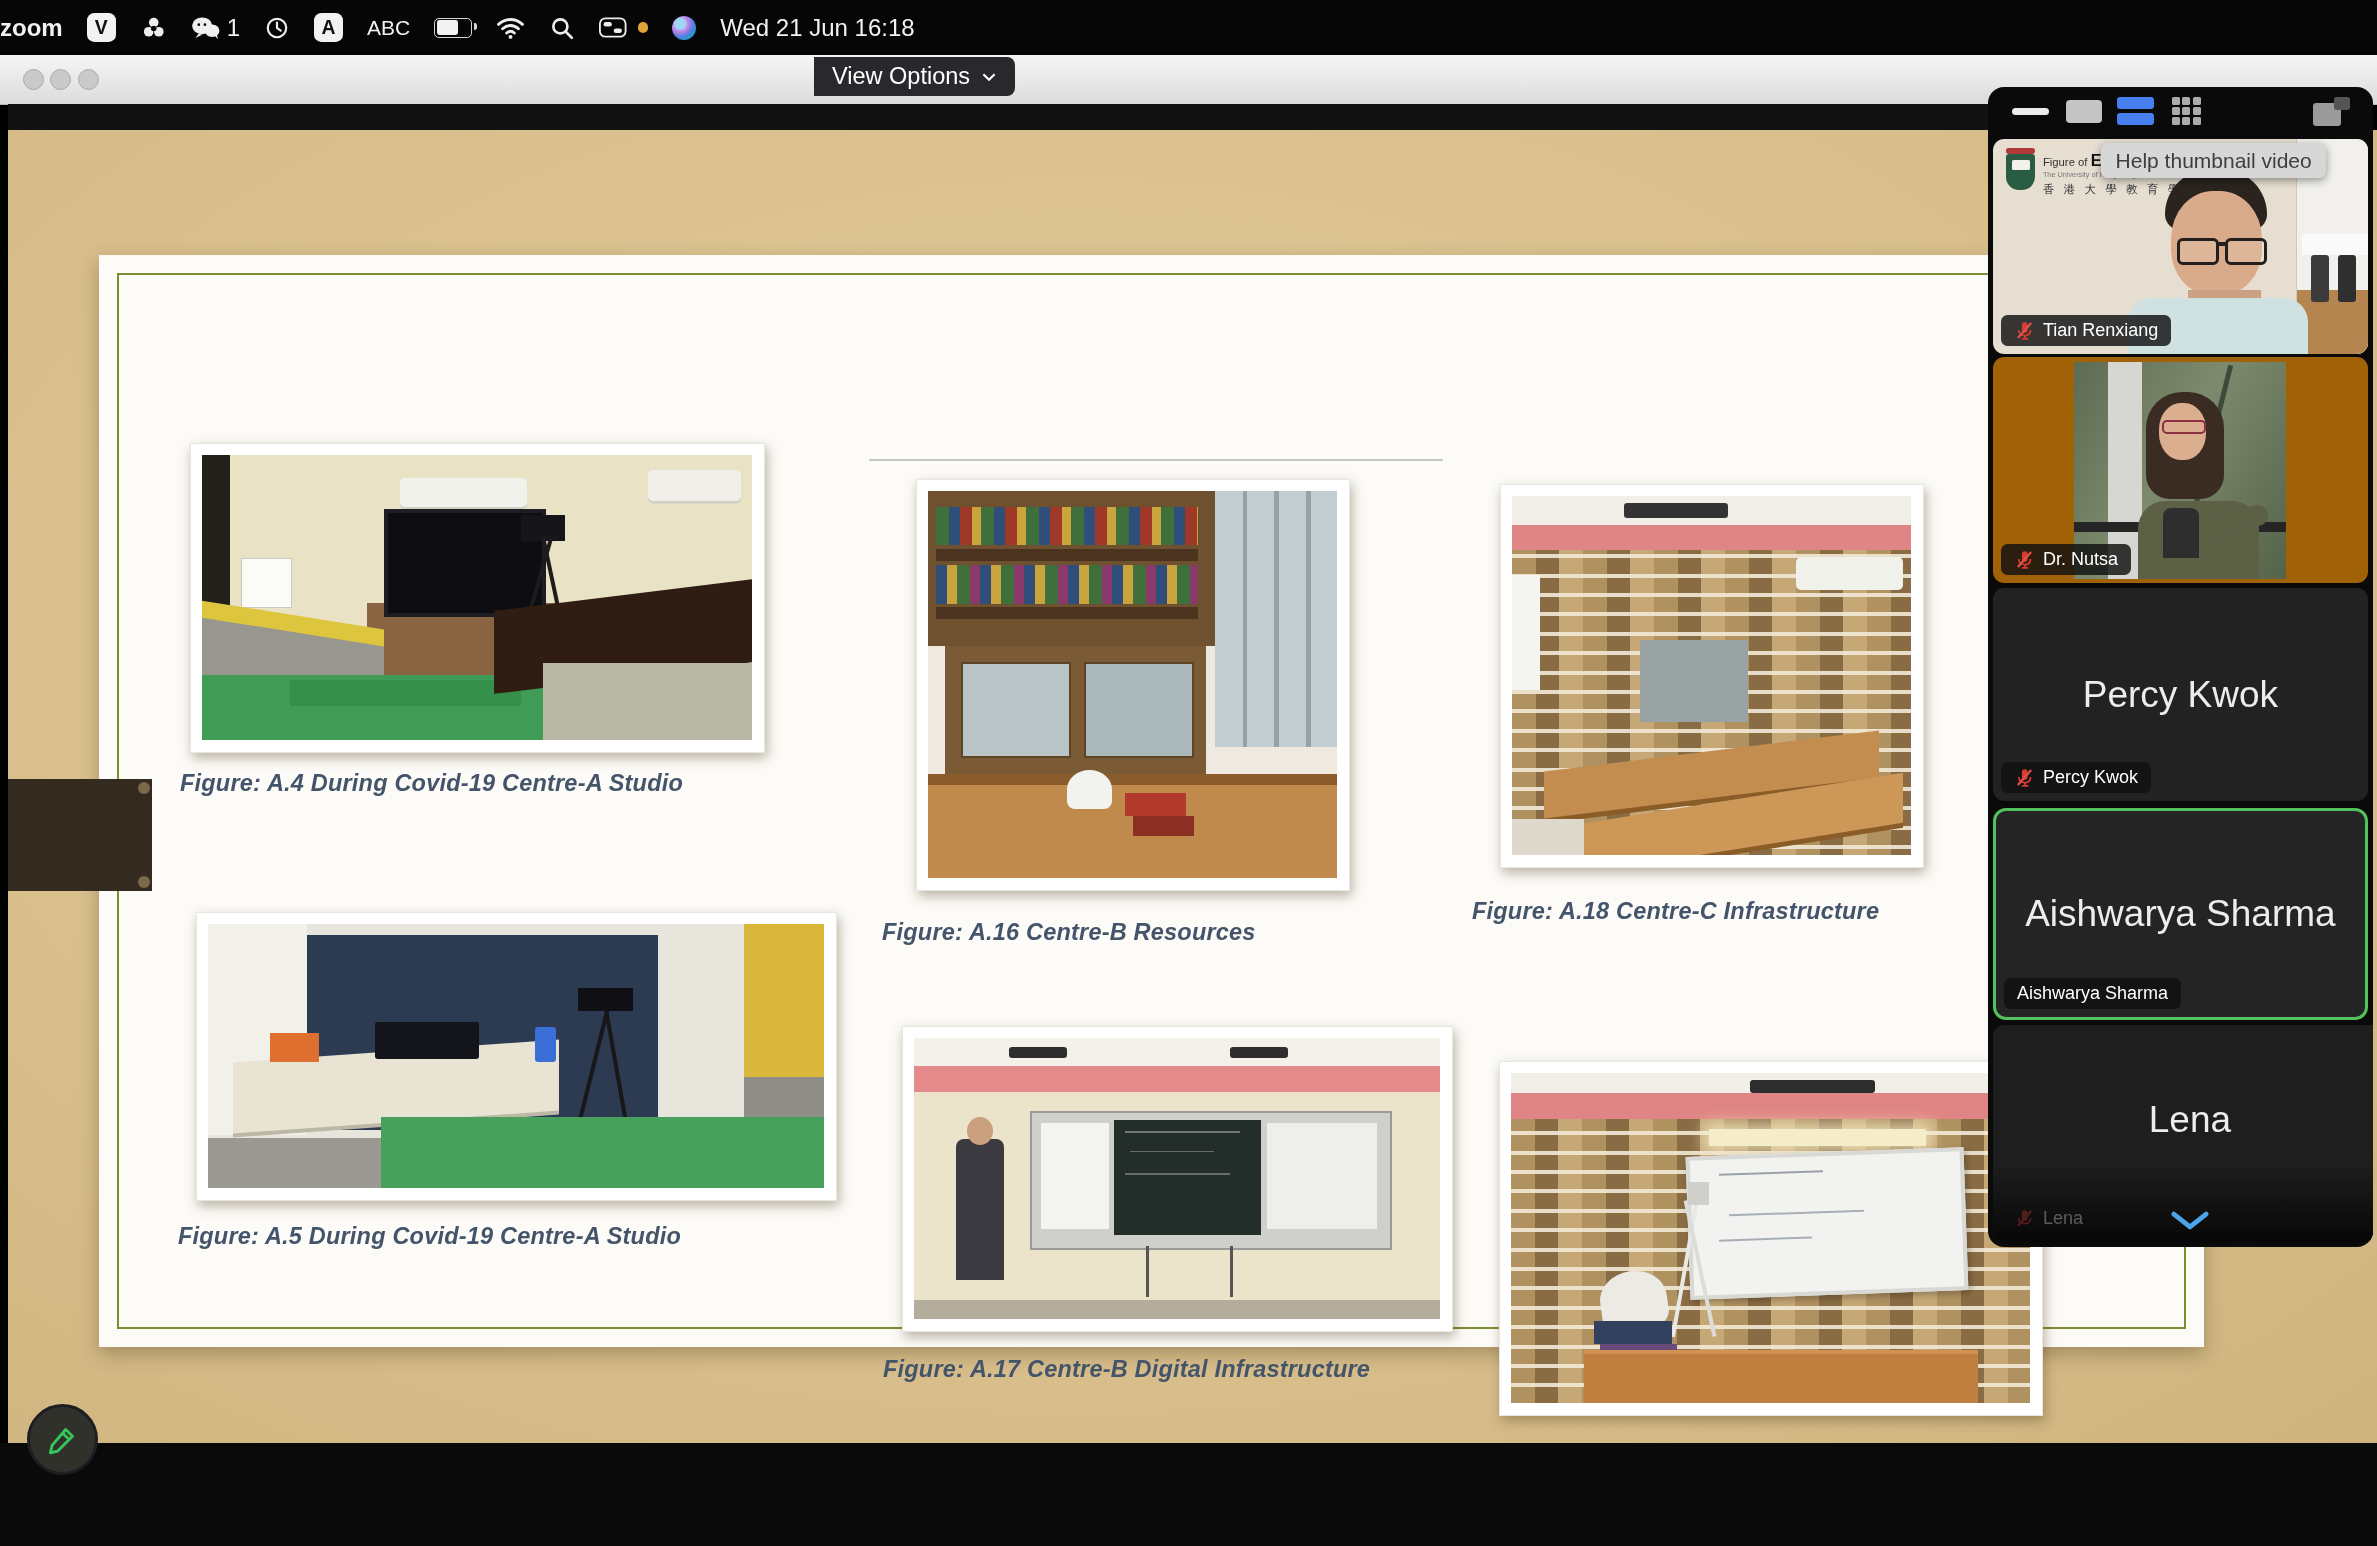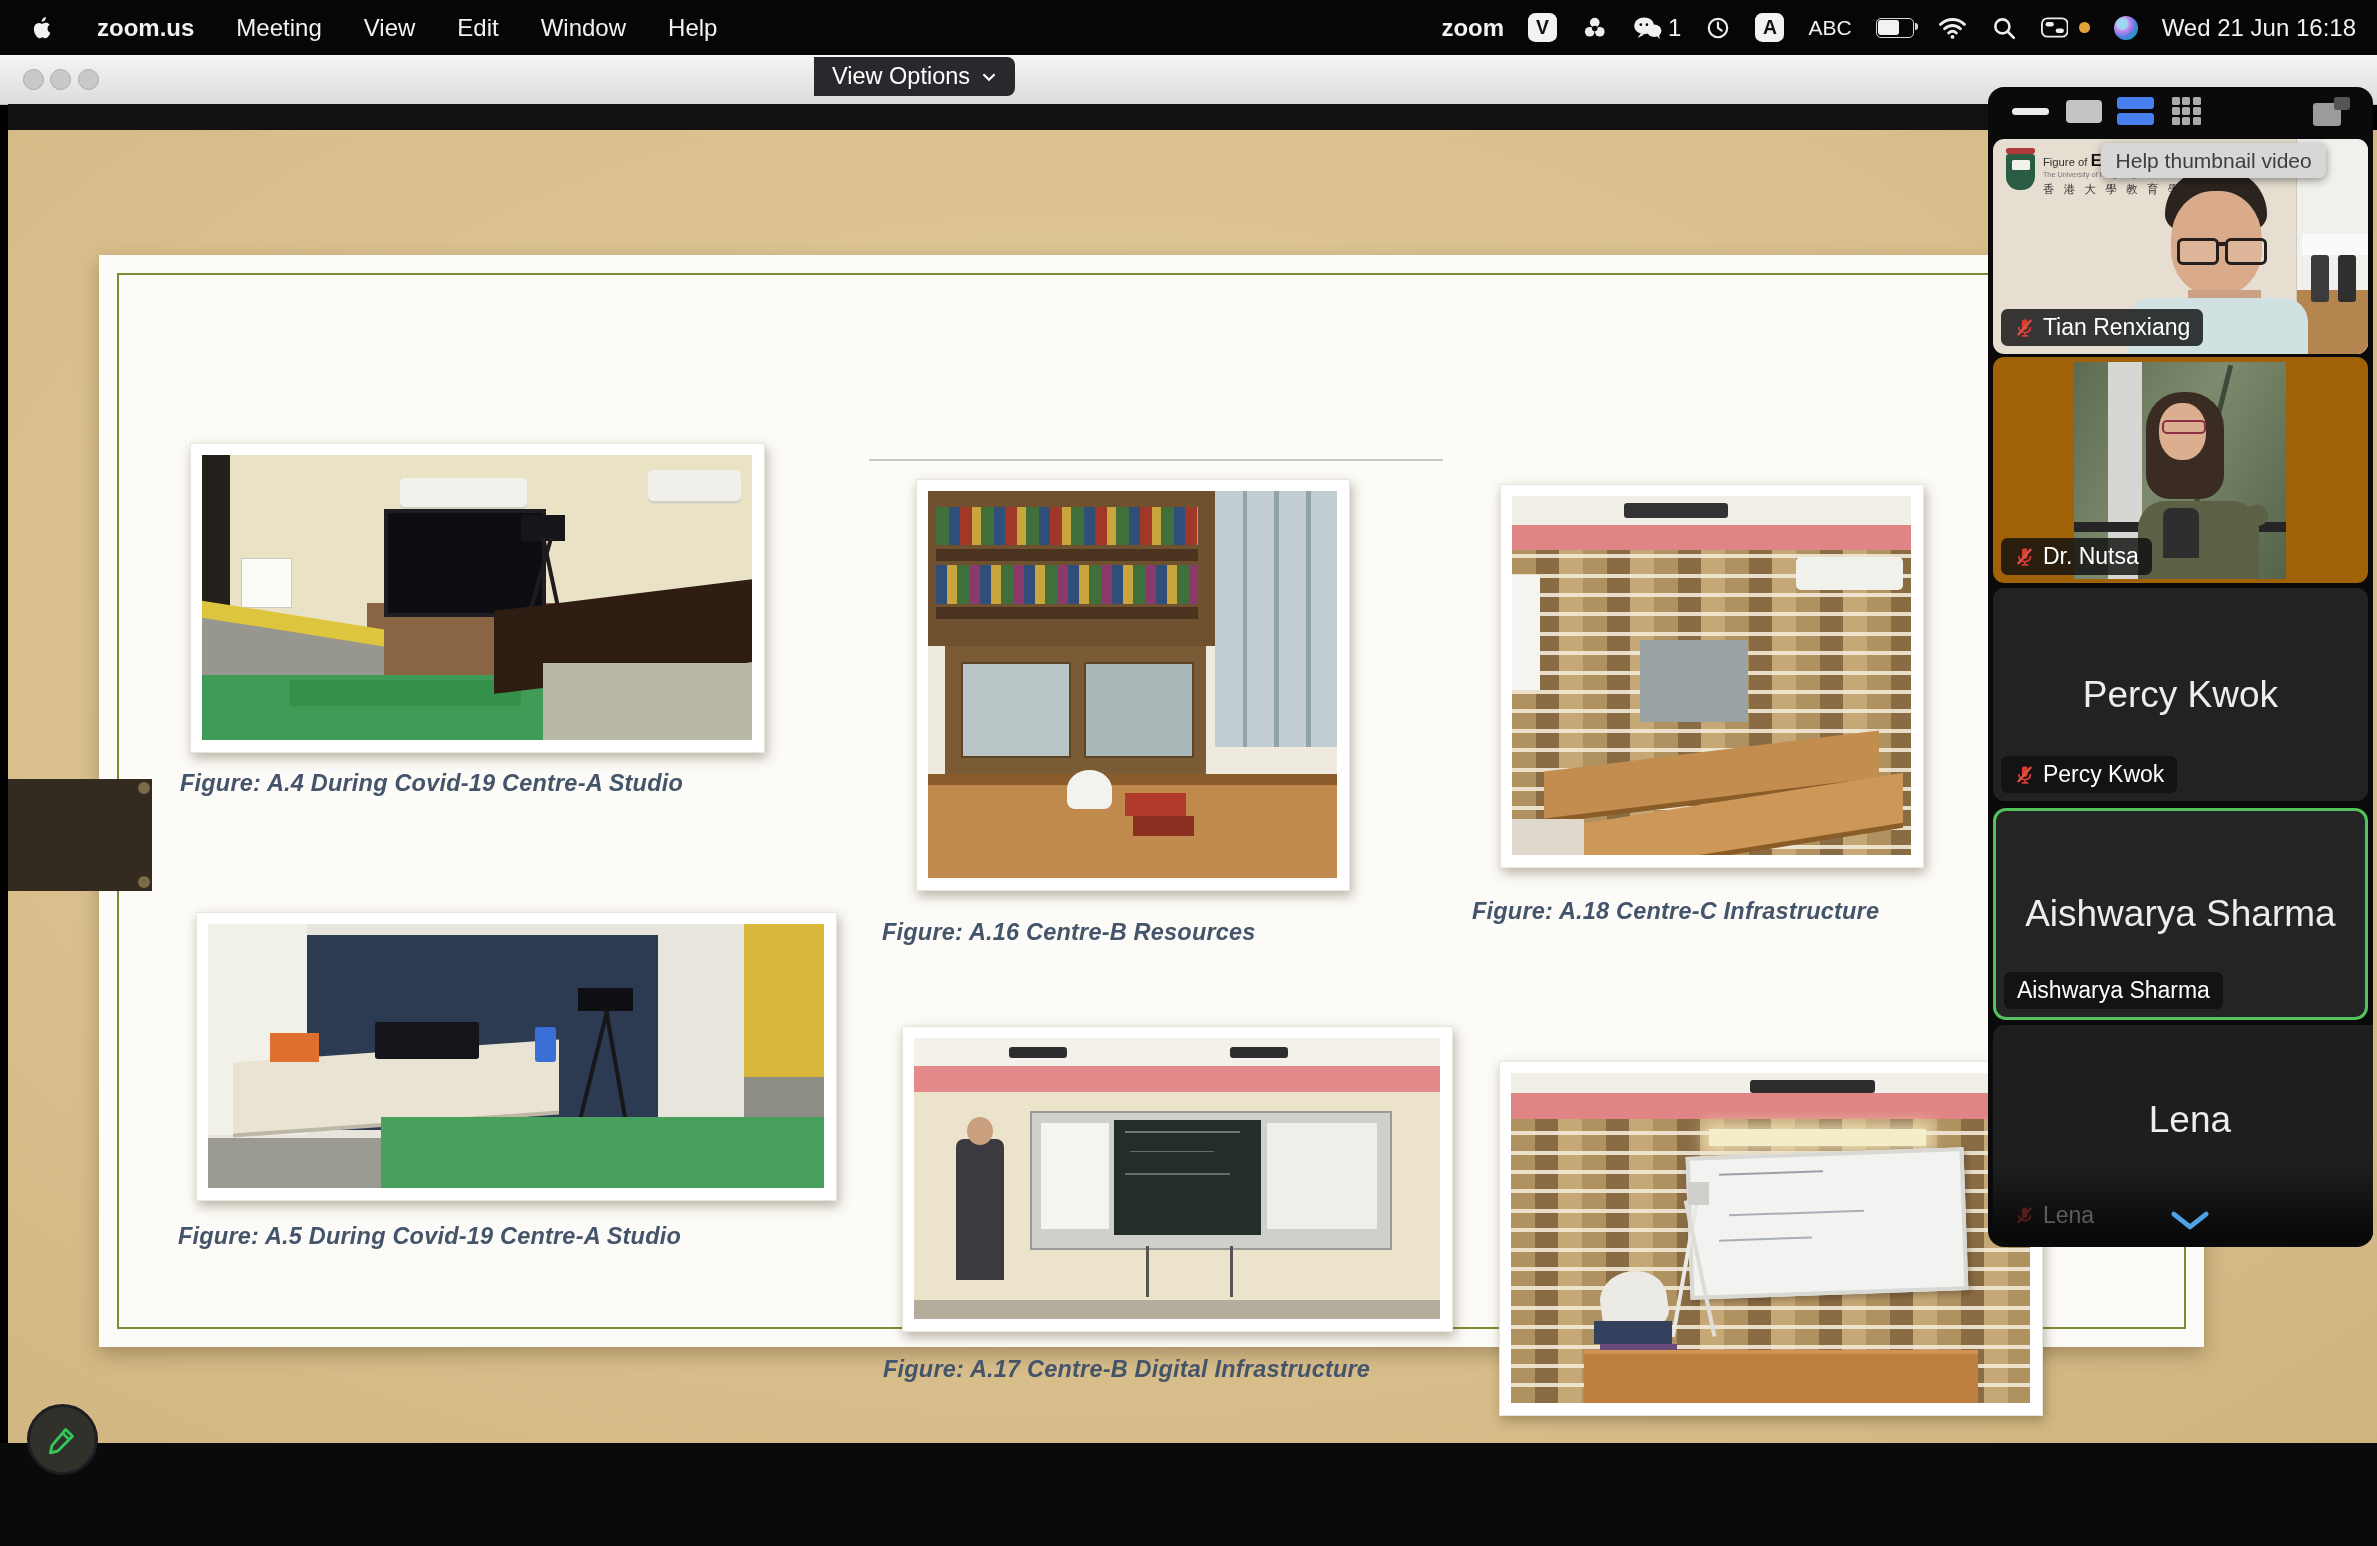--- a/index.html
+++ b/index.html
@@ -63,46 +63,32 @@
   .bottom-black{position:absolute;left:0;top:1443px;width:2377px;height:103px;background:#0a0a0a;}
 
   
   .panel{position:absolute;left:1988px;top:87px;width:385px;height:1160px;background:#0a0a0a;
          border-radius:16px;z-index:80;overflow:hidden;}
   .ctl{position:absolute;}
   .tile{position:absolute;left:4.9px;width:375px;border-radius:11.3px;overflow:hidden;background:#232323;}
   .tile-name-center{position:absolute;left:0;right:0;top:50%;transform:translateY(-50%);
                     text-align:center;color:#ededed;font-size:37px;}
   .nametag{position:absolute;left:8px;bottom:8px;background:rgba(16,16,16,.82);border-radius:6.5px;
-           display:flex;align-items:center;gap:8px;padding:4.9px 13px;color:#fff;font-size:23px;}
+           display:flex;align-items:center;gap:8px;padding:4.9px 13px;color:#fff;font-size:18px;}
   .tooltip{position:absolute;left:113px;top:56px;background:#d7d7d7;border-radius:6.5px;padding:5.7px 14.6px;
            color:#3e3e3e;font-size:21px;box-shadow:0 2.4px 8px rgba(0,0,0,.4);z-index:95;white-space:nowrap;}
   .grid9{display:grid;grid-template-columns:repeat(3,8px);grid-template-rows:repeat(3,8px);gap:2.4px;}
   .grid9 span{background:#ababab;border-radius:1.6px;}
 </style>
 </head>
 <body>
 
 <div id="stage">
 
   <div class="menubar">
-    <div class="mb-left">
-      <span style="display:flex;">
-        <svg width="24" height="27.5" viewBox="0 0 24 28" fill="#f2f2f2">
-          <path d="M16.6 14.9c0-2.6 2.1-3.8 2.2-3.9-1.2-1.8-3.1-2-3.7-2-1.6-.2-3.1 1-3.9 1s-2-1-3.4-.9c-1.7 0-3.3 1-4.2 2.6-1.8 3.1-.5 7.8 1.3 10.3.8 1.3 1.9 2.7 3.2 2.6 1.3 0 1.8-.8 3.4-.8s2 .8 3.4.8 2.3-1.3 3.1-2.6c1-1.5 1.4-2.9 1.4-3-.1 0-2.7-1-2.8-4.1z"></path>
-          <path d="M13.9 6.4c.7-.9 1.2-2.1 1-3.4-1 .1-2.3.7-3 1.6-.7.8-1.3 2-1.1 3.2 1.2.1 2.4-.6 3.1-1.4z"></path>
-        </svg>
-      </span>
-      <span class="mb-app">zoom.us</span>
-      <span class="mb-item">Meeting</span>
-      <span class="mb-item">View</span>
-      <span class="mb-item">Edit</span>
-      <span class="mb-item">Window</span>
-      <span class="mb-item">Help</span>
-    </div>
     <div class="mb-right">
       <span style="font-weight:700;">zoom</span>
       <span class="badge">V</span>
       <span style="display:flex;">
         <svg width="27.5" height="27.5" viewBox="0 0 24 24" fill="#ededed">
           <circle cx="12" cy="7.5" r="4.2"></circle>
             <circle cx="7.6" cy="15.5" r="4.2"></circle>
             <circle cx="16.4" cy="15.5" r="4.2"></circle>
           <circle cx="12" cy="12.6" r="2.4" fill="#060606"></circle>
         </svg>

